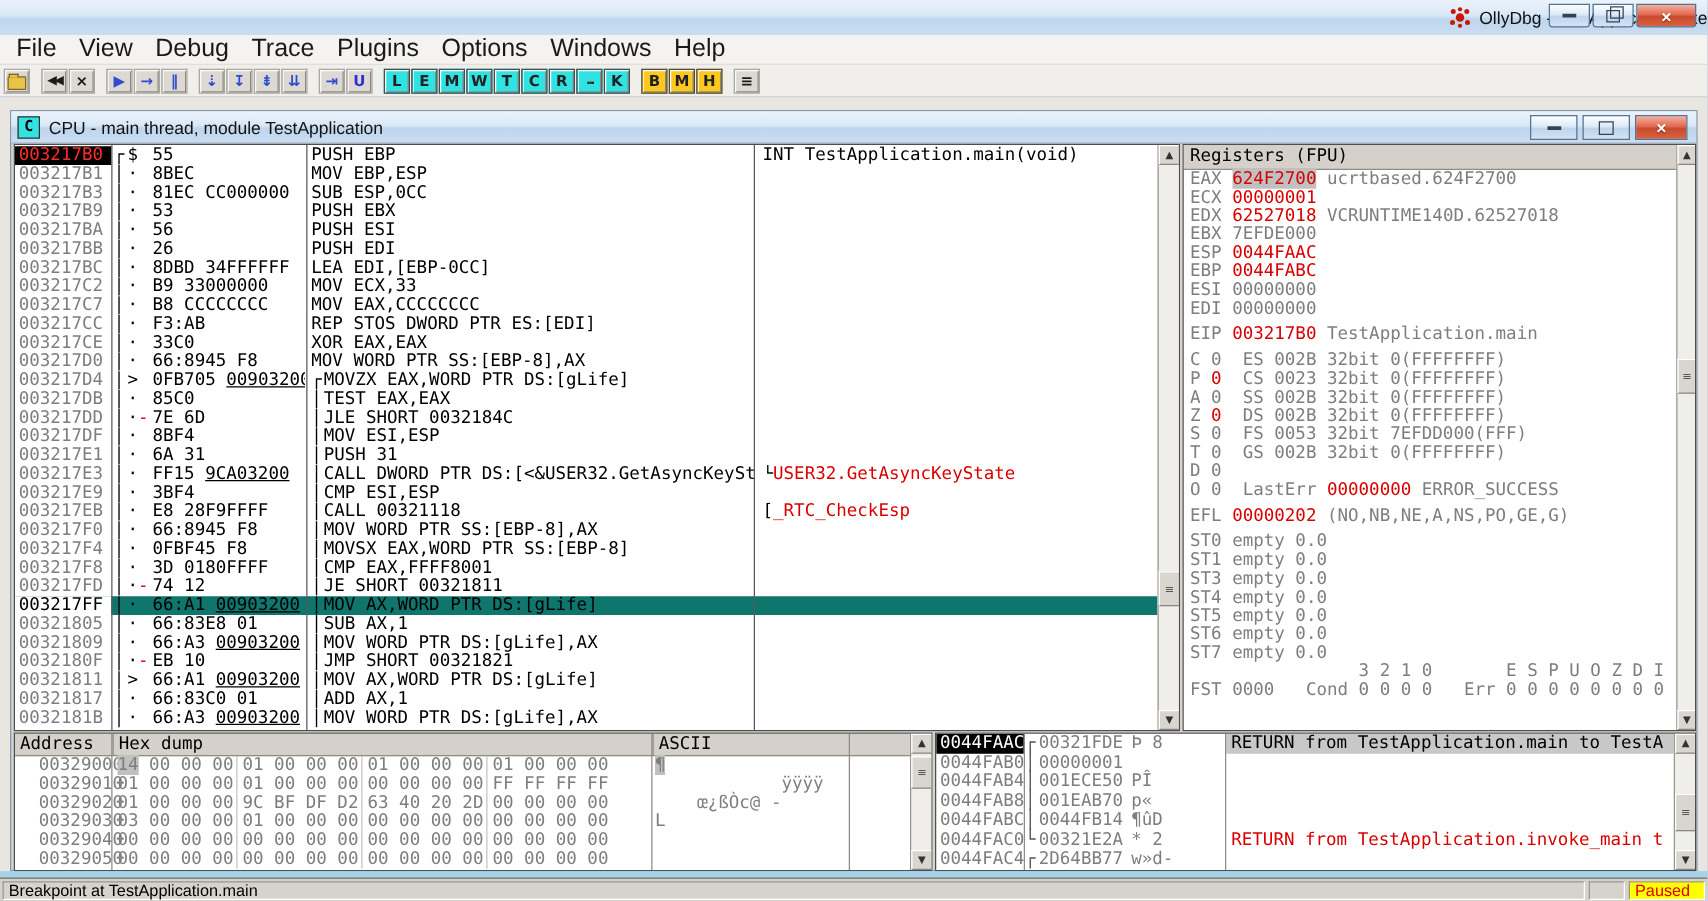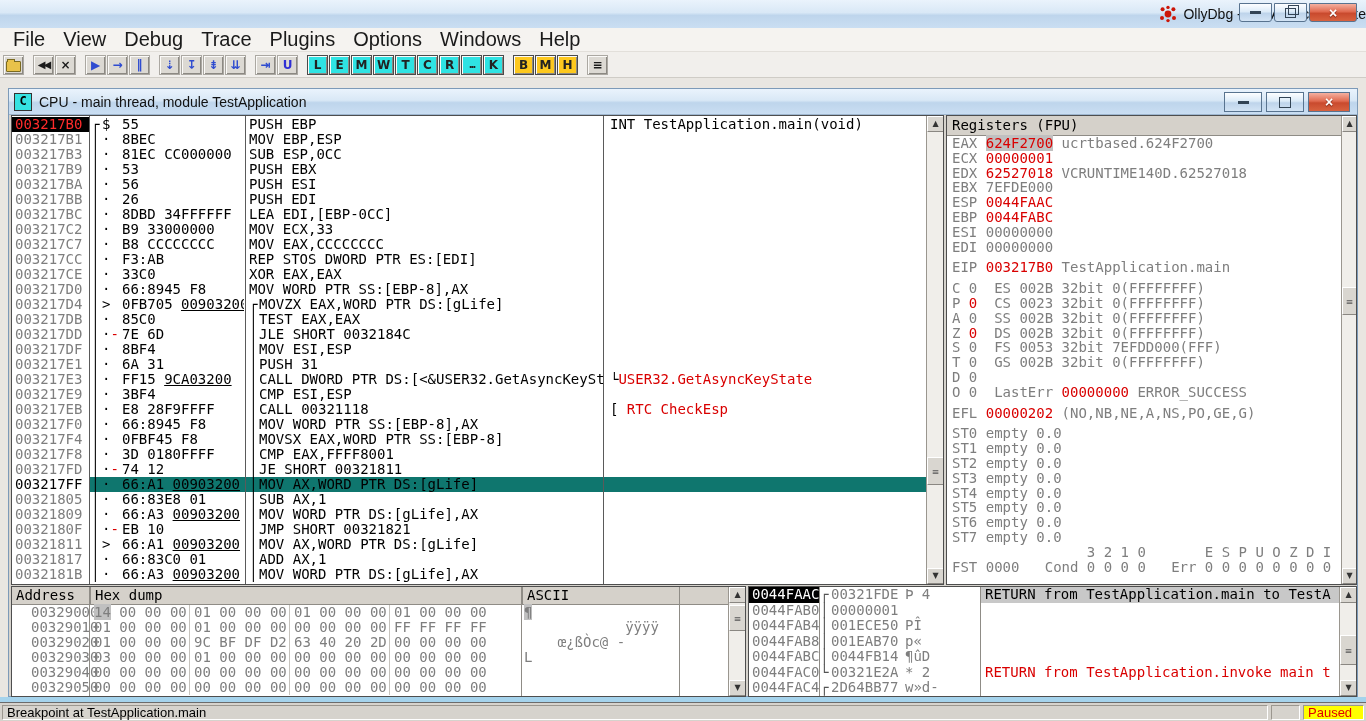--- a/index.html
+++ b/index.html
@@ -281,21 +281,20 @@
             <div class="ln"><span class="sp-g">Z </span><span class="sp-r">0</span><span class="sp-g">  DS 002B 32bit 0(FFFFFFFF)</span></div>
             <div class="ln"><span class="sp-g">S 0  FS 0053 32bit 7EFDD000(FFF)</span></div>
             <div class="ln"><span class="sp-g">T 0  GS 002B 32bit 0(FFFFFFFF)</span></div>
             <div class="ln"><span class="sp-g">D 0</span></div>
             <div class="ln"><span class="sp-g">O 0  LastErr </span><span class="sp-r">00000000</span><span class="sp-g"> ERROR_SUCCESS</span></div>
             <div class="lngap"></div>
             <div class="ln"><span class="sp-g">EFL </span><span class="sp-r">00000202</span><span class="sp-g"> (NO,NB,NE,A,NS,PO,GE,G)</span></div>
             <div class="lngap"></div>
             <div class="ln"><span class="sp-g">ST0 empty 0.0</span></div>
             <div class="ln"><span class="sp-g">ST1 empty 0.0</span></div>
-            <div class="ln"><span class="sp-g">ST2 empty 0.0</span></div>
             <div class="ln"><span class="sp-g">ST3 empty 0.0</span></div>
             <div class="ln"><span class="sp-g">ST4 empty 0.0</span></div>
             <div class="ln"><span class="sp-g">ST5 empty 0.0</span></div>
             <div class="ln"><span class="sp-g">ST6 empty 0.0</span></div>
             <div class="ln"><span class="sp-g">ST7 empty 0.0</span></div>
             <div class="ln"><span class="sp-g">                3 2 1 0       E S P U O Z D I</span></div>
             <div class="ln"><span class="sp-g">FST 0000   Cond 0 0 0 0   Err 0 0 0 0 0 0 0 0</span></div>
           </div>
       <div class="sb" style="left: 394px; top: 0px; width: 15px; height: 468px;">
             <div class="sbb" style="top: 0px;">▲</div>
@@ -314,21 +313,21 @@
           <div class="vline" style="left: 77px; background: rgb(143, 140, 134);"></div>
           <div class="vline" style="left: 509px; background: rgb(143, 140, 134);"></div>
           <div class="vline" style="left: 667px; background: rgb(143, 140, 134);"></div>
           <div class="sb" style="left: 716px; top: 0px; width: 17px; height: 109px;">
             <div class="sbb" style="top: 0px;">▲</div>
             <div class="sbb" style="bottom: 0px;">▼</div>
             <div class="sbt" style="top: 18px; height: 26px; line-height: 26px;">≡</div>
           </div>
         </div>
       <div class="pane mono" id="stack">
-          <div class="srow"><span class="s-addr cur">0044FAAC</span><span class="s-br">┌</span><span class="s-val">00321FDE</span><span class="s-asc">Þ 4</span><span class="s-com hlbg"><span class="sp-k">RETURN from TestApplication.main to TestA</span></span></div>
+          <div class="srow"><span class="s-addr cur">0044FAAC</span><span class="s-br">┌</span><span class="s-val">00321FDE</span><span class="s-asc">Þ 8</span><span class="s-com hlbg"><span class="sp-k">RETURN from TestApplication.main to TestA</span></span></div>
           <div class="srow"><span class="s-addr">0044FAB0</span><span class="s-br">│</span><span class="s-val">00000001</span><span class="s-asc"></span><span class="s-com"></span></div>
           <div class="srow"><span class="s-addr">0044FAB4</span><span class="s-br">│</span><span class="s-val">001ECE50</span><span class="s-asc">PÎ</span><span class="s-com"></span></div>
           <div class="srow"><span class="s-addr">0044FAB8</span><span class="s-br">│</span><span class="s-val">001EAB70</span><span class="s-asc">p«</span><span class="s-com"></span></div>
           <div class="srow"><span class="s-addr">0044FABC</span><span class="s-br">│</span><span class="s-val">0044FB14</span><span class="s-asc">¶ûD</span><span class="s-com"></span></div>
           <div class="srow"><span class="s-addr">0044FAC0</span><span class="s-br">└</span><span class="s-val">00321E2A</span><span class="s-asc">* 2</span><span class="s-com"><span class="sp-r">RETURN from TestApplication.invoke_main t</span></span></div>
           <div class="srow"><span class="s-addr">0044FAC4</span><span class="s-br">┌</span><span class="s-val">2D64BB77</span><span class="s-asc">w»d-</span><span class="s-com"></span></div>
           <div class="vline" style="left: 70px; background: rgb(143, 140, 134);"></div>
           <div class="vline" style="left: 231px; background: rgb(143, 140, 134);"></div>
           <div class="sb" style="left: 590px; top: 0px; width: 17px; height: 109px;">
             <div class="sbb" style="top: 0px;">▲</div>

